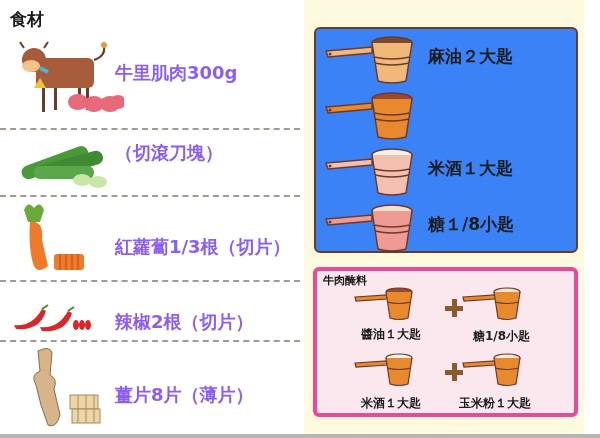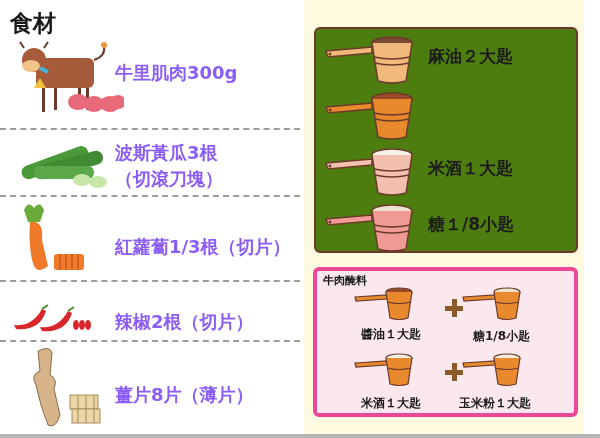--- a/index.html
+++ b/index.html
@@ -1,23 +1,23 @@
 <!DOCTYPE html>
 <html><head>
 <meta charset="utf-8">
 <style>
   html,body{margin:0;padding:0;}
   body{width:600px;height:438px;position:relative;overflow:hidden;background:#ffffff;font-family:"DejaVu Sans",sans-serif;color:#222;}
-  .ing-title{position:absolute;left:10px;top:8px;font-size:23px;font-weight:bold;color:#1a1a1a;}
+  .ing-title{position:absolute;left:10px;top:8px;font-size:17px;font-weight:bold;color:#1a1a1a;}
   .ing-text{position:absolute;font-size:18px;font-weight:bold;color:#8b5cf6;line-height:26px;white-space:nowrap;}
   .dash{position:absolute;left:0;width:300px;height:0;border-top:2px dashed #a59a92;}
   .bottom-line{position:absolute;left:0;top:434px;width:600px;height:4px;background:#b5b5b5;}
   .panel{position:absolute;left:304px;top:0;width:280px;height:434px;background:#fefae0;}
   .panel-title{position:absolute;left:314px;top:4px;font-size:17px;font-weight:bold;color:#1a1a1a;margin-top:36px;}
-  .box1{position:absolute;left:314px;top:27px;width:264px;height:226px;border:2px solid #6b3a2a;border-radius:6px;background:#4d7c0f;box-sizing:border-box;}
+  .box1{position:absolute;left:314px;top:27px;width:264px;height:226px;border:2px solid #6b3a2a;border-radius:6px;background:#3b82f6;box-sizing:border-box;}
   .box2{position:absolute;left:313px;top:267px;width:265px;height:150px;border:4px solid #ec4899;border-radius:6px;background:#fbe8ee;box-sizing:border-box;}
   .season-row{position:absolute;left:0;width:260px;height:52px;}
   .season-text{position:absolute;left:112px;top:14px;font-size:17px;font-weight:bold;color:#1c1c1c;white-space:nowrap;}
   .cup{position:absolute;}
   .mar-title{position:absolute;left:6px;top:2px;font-size:11px;font-weight:bold;color:#1a1a1a;}
   .mar-label{position:absolute;font-size:12px;font-weight:bold;color:#1c1c1c;white-space:nowrap;}
   .plus{position:absolute;width:18px;height:18px;}
   .plus:before,.plus:after{content:"";position:absolute;background:#8b5a2b;}
   .plus:before{left:7px;top:0;width:5px;height:18px;}
   .plus:after{left:0;top:7px;width:18px;height:5px;}
@@ -55,21 +55,20 @@
 <div style="position:absolute;left:14px;top:140px;width:100px;height:50px;">
   <svg width="100" height="50" viewBox="0 0 100 50">
     <rect x="6" y="16" width="70" height="14" rx="7" fill="#4a9a3a" transform="rotate(-20 40 23)"></rect>
     <rect x="20" y="18" width="70" height="14" rx="7" fill="#3f8a32" transform="rotate(-15 55 25)"></rect>
     <rect x="20" y="26" width="60" height="13" rx="6" fill="#5aa84a"></rect>
     <ellipse cx="68" cy="40" rx="9" ry="6" fill="#c8e6a8"></ellipse>
     <ellipse cx="84" cy="42" rx="9" ry="6" fill="#c8e6a8"></ellipse>
   </svg>
 </div>
 <div class="ing-text" style="left:115px;top:140px;">
-  <div>波斯黃瓜3根</div>
   <div>（切滾刀塊）</div>
 </div>
 <div class="dash" style="top:195px;"></div>
 
 <div style="position:absolute;left:14px;top:200px;width:80px;height:80px;">
   <svg width="80" height="80" viewBox="0 0 80 80">
     <path d="M10 10 Q14 0 20 8 Q26 0 30 10 L26 22 L14 22 Z" fill="#6aaa3a"></path>
     <path d="M16 22 Q30 20 28 40 L34 66 Q24 74 20 66 Q14 50 16 22 Z" fill="#ef7a2a"></path>
     <rect x="40" y="54" width="30" height="16" rx="3" fill="#ef7a2a"></rect>
     <path d="M46 54 V70 M52 54 V70 M58 54 V70 M64 54 V70" stroke="#c85a1a" stroke-width="1.5"></path>

